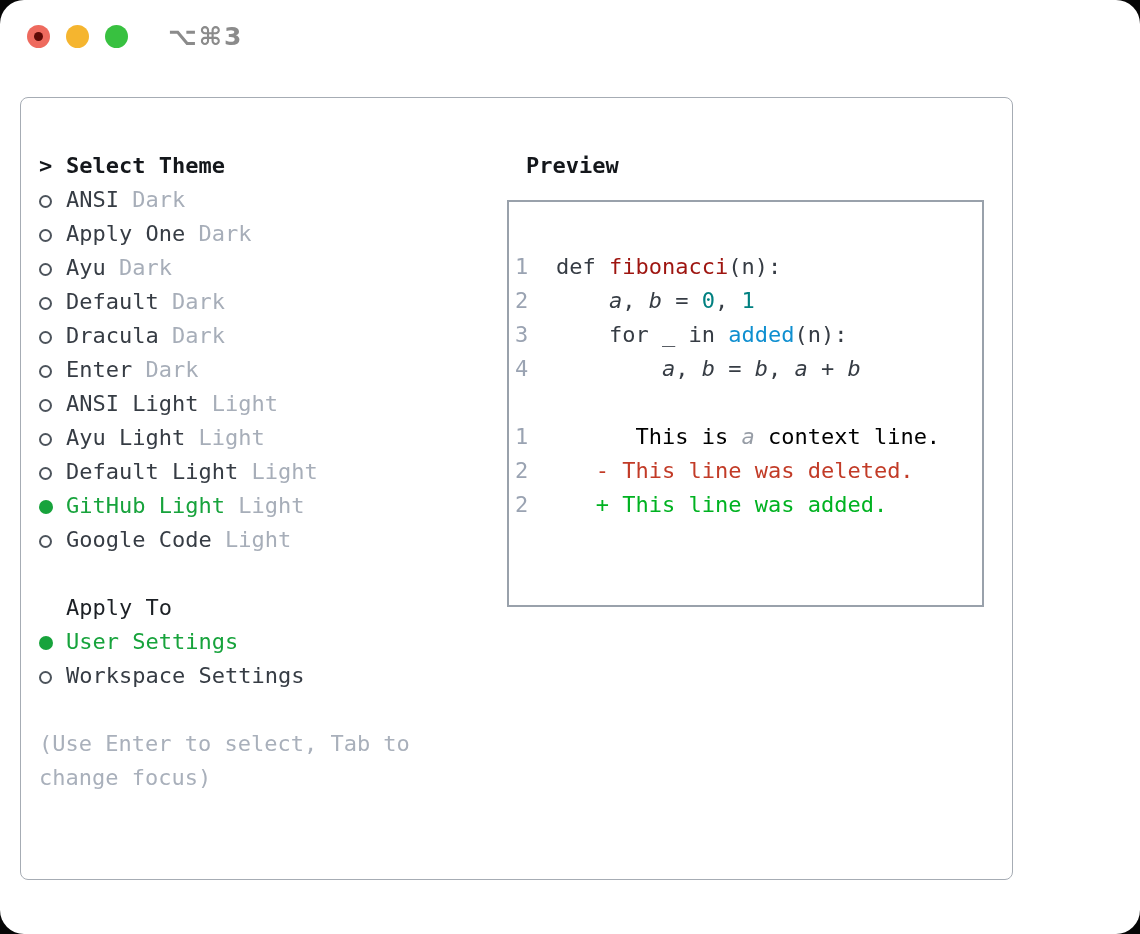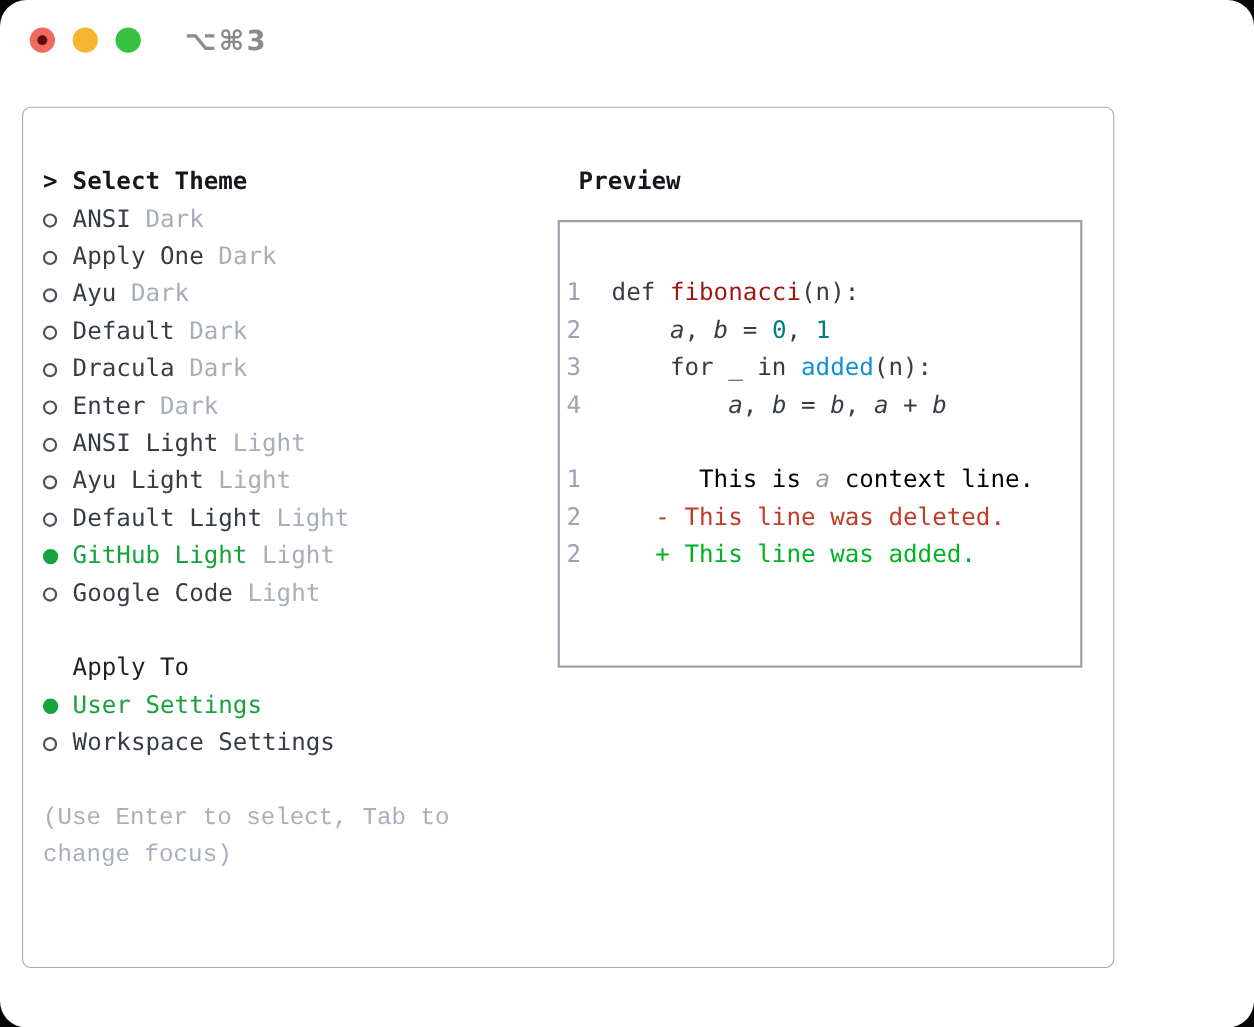--- a/index.html
+++ b/index.html
@@ -35,21 +35,21 @@
   .radio.on{border:none;width:14px;height:14px;background:var(--sel-green);}
   .prompt{font-weight:bold;color:#14171b;}
   .col-left{position:absolute;left:18px;top:51px;width:434px;}
   .heading{font-weight:bold;color:#14171b;}
   .subheading{color:#1c2025;}
   .variant{color:#a7aeb9;}
   .sel-name{color:var(--sel-green);}
   .spacer-row{height:34px;}
   .hint{
     width:430px;font-size:22px;line-height:34px;color:#a9b0bb;
-    white-space:normal;word-spacing:normal;font-family:Liberation Mono, monospace;
+    white-space:normal;word-spacing:normal;
   }
   
   .col-right{position:absolute;left:477px;top:51px;margin-left:28px;}
   .preview-box{
     position:absolute;left:486px;top:102px;width:477px;height:407px;
     border:2px solid #99a1ab;box-sizing:border-box;background:#fff;
     padding:48px 0 0 6px;overflow:hidden;
   }
   .crow{height:34px;line-height:34px;font-size:22px;white-space:pre;color:#363c44;}
   .ln{display:inline-block;width:41px;color:#9aa3b2;}

